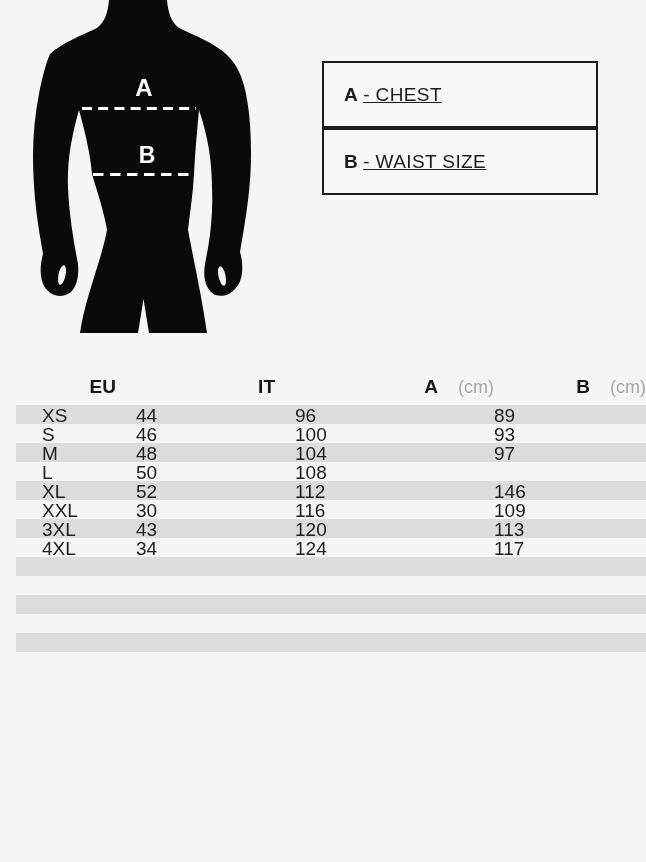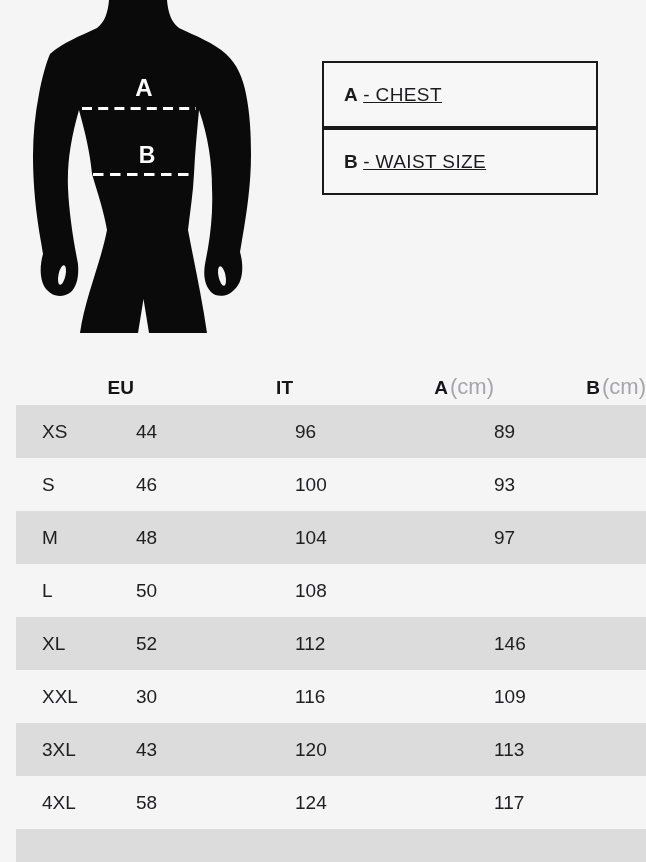--- a/index.html
+++ b/index.html
@@ -67,28 +67,28 @@
     margin-left: 16px;
     padding-left: 26px;
     height: 37px;
     font-size: 19px;
     font-weight: 700;
     color: #161618;
     text-align: right;
   }
   .unit {
     font-weight: 400;
-    font-size: 22px;
+    font-size: 18px;
     color: #a6a6a9;
-    margin-left: 2px;
+    margin-left: 20px;
   }
   .table-row {
     margin-left: 16px;
     padding-left: 26px;
-    height: 53px;
+    height: 19px;
     font-size: 19px;
     font-weight: 400;
     color: #202022;
   }
   .table-row:nth-child(odd) { background: #dcdcdc; }
   .hdr-cell { white-space: nowrap; }
 </style>
 </head>
 <body>
 
@@ -192,21 +192,21 @@
         <div>109</div>
       </div>
       <div class="table-row grid-cols">
         <div>3XL</div>
         <div>43</div>
         <div>120</div>
         <div>113</div>
       </div>
       <div class="table-row grid-cols">
         <div>4XL</div>
-        <div>58</div>
+        <div>34</div>
         <div>124</div>
         <div>117</div>
       </div>
       <div class="table-row grid-cols"></div>
       <div class="table-row grid-cols"></div>
       <div class="table-row grid-cols"></div>
       <div class="table-row grid-cols"></div>
       <div class="table-row grid-cols"></div>
     </div>
   </div>

